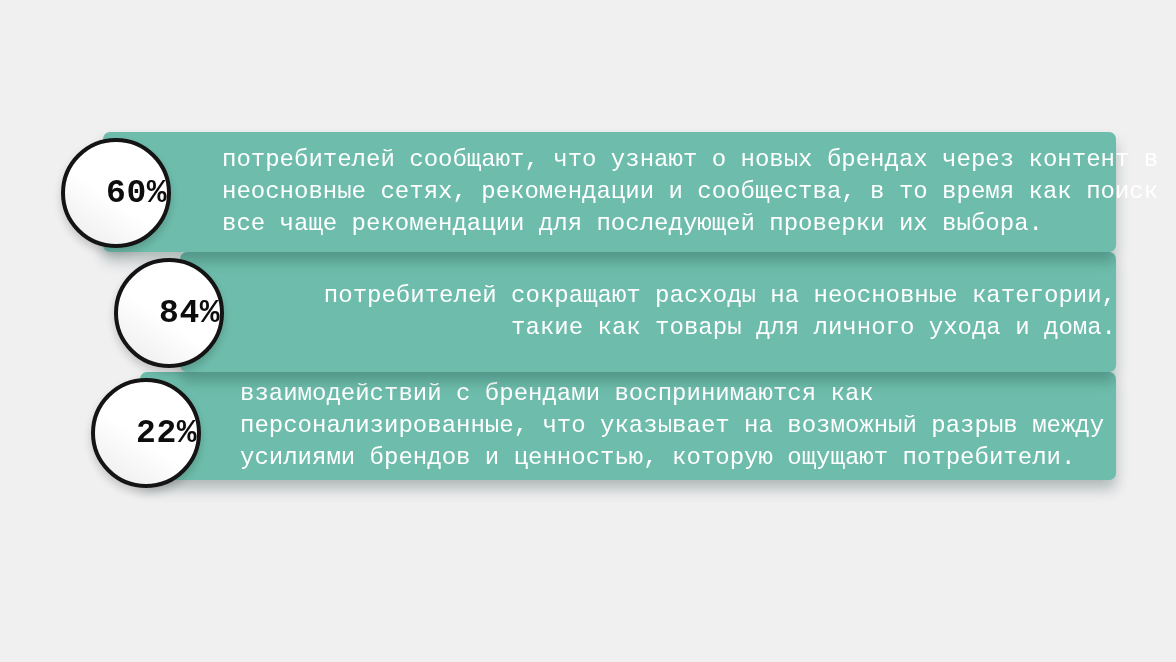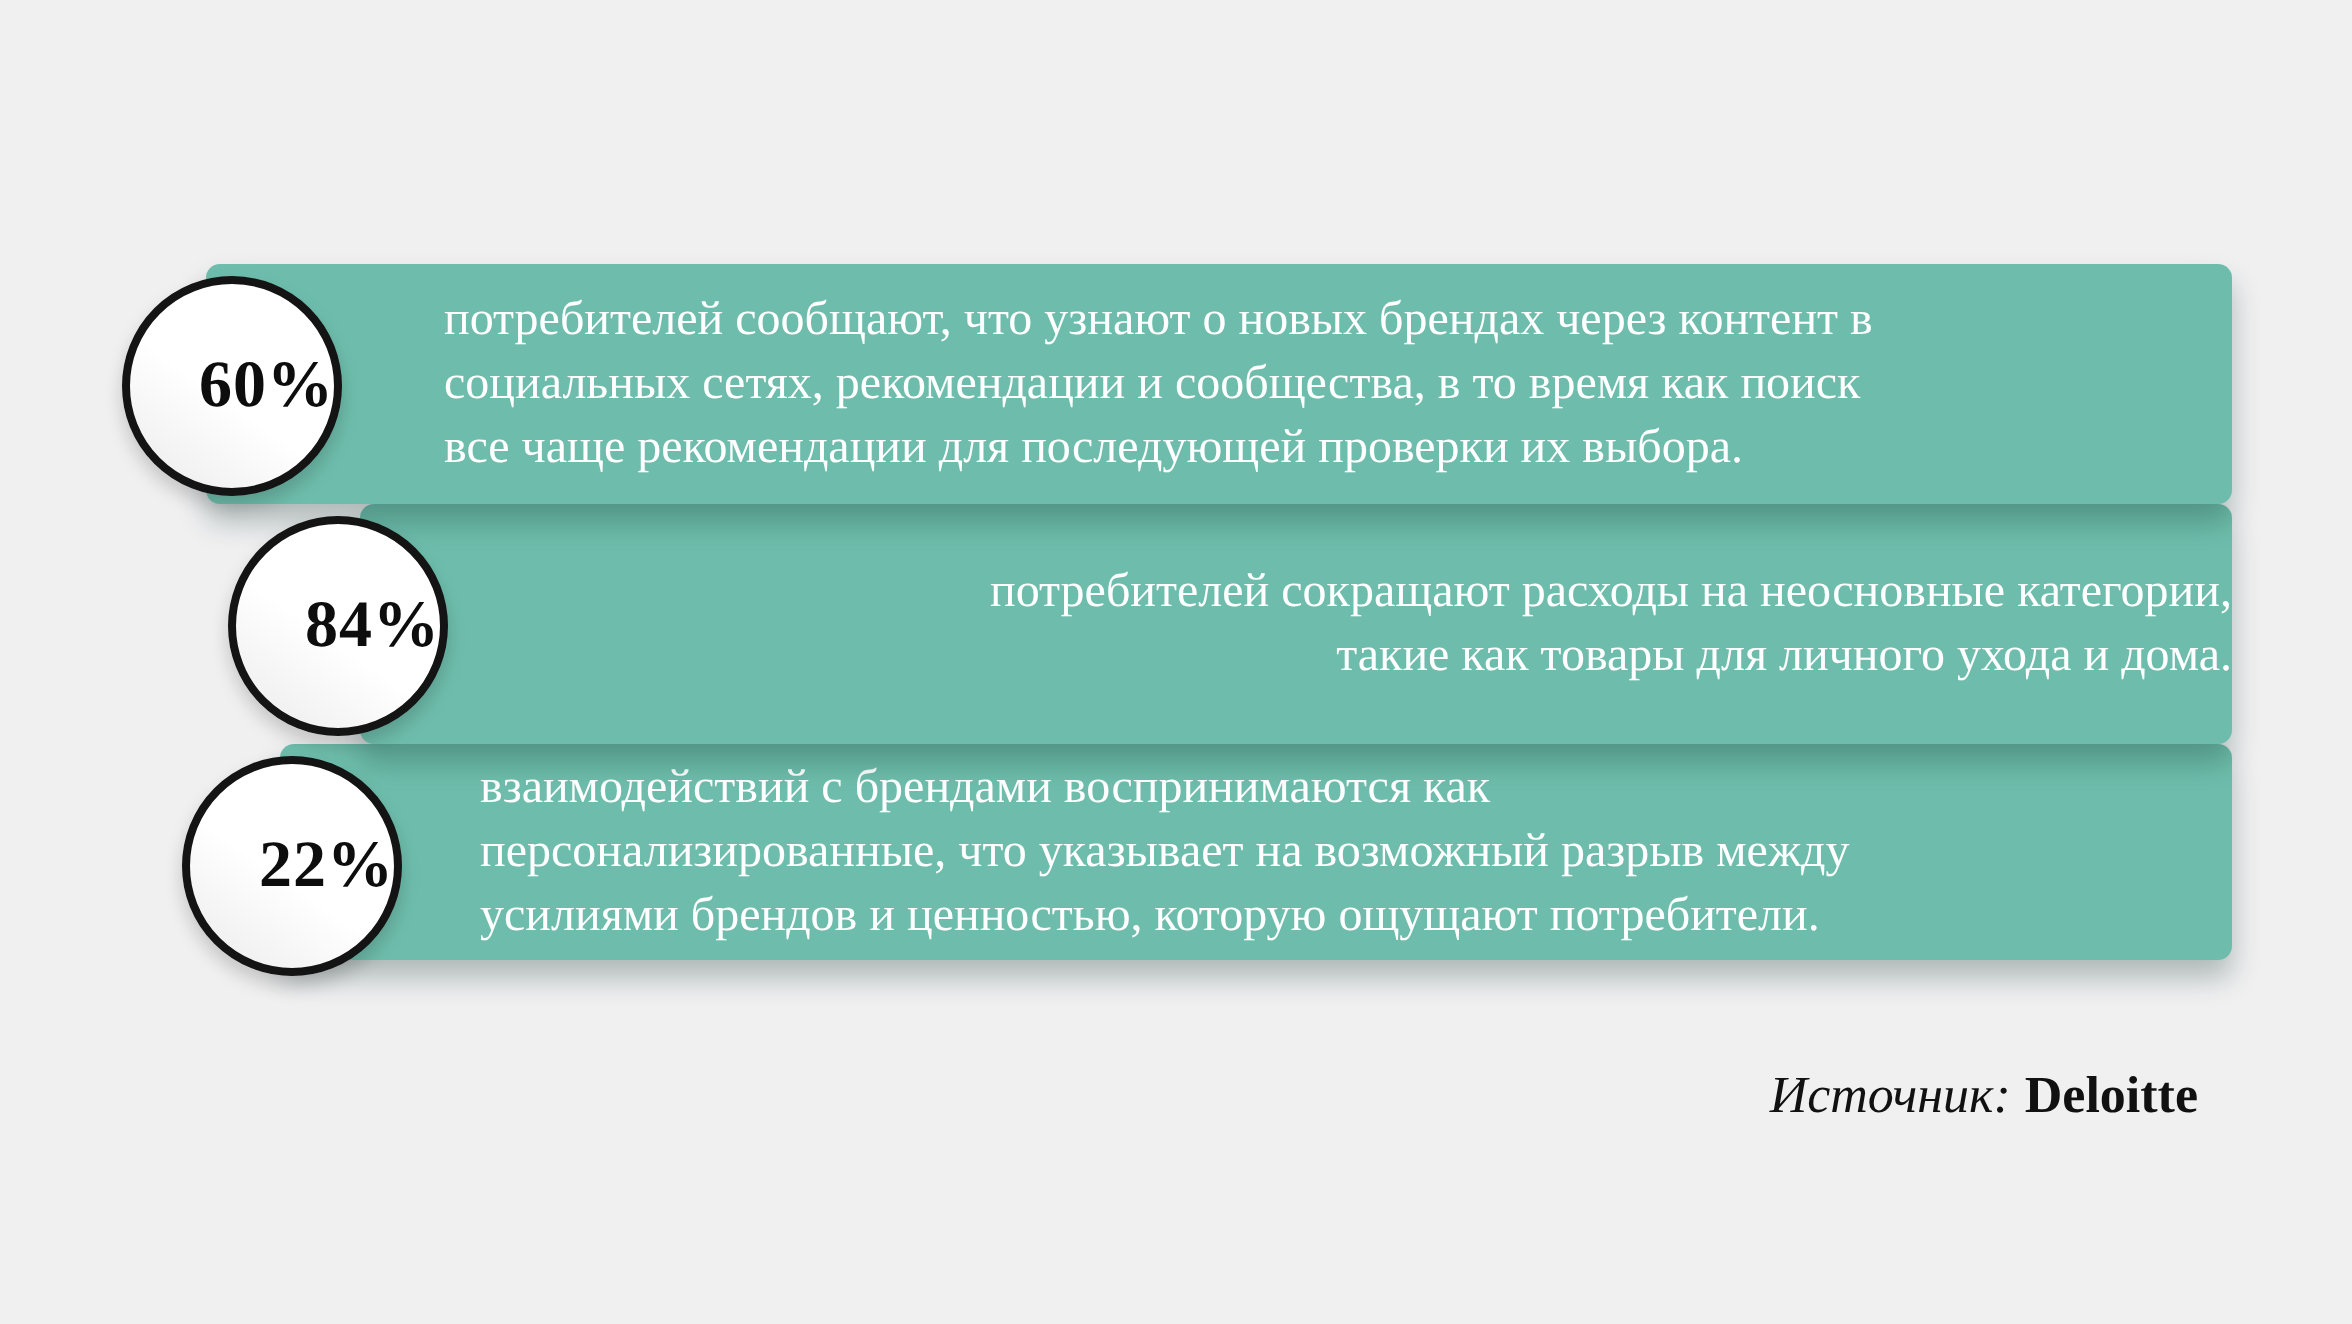--- a/index.html
+++ b/index.html
@@ -2,21 +2,21 @@
 <html><head>
 <meta charset="utf-8">
 <style>
   html, body { margin: 0; padding: 0; }
   .canvas {
     position: relative;
     width: 1176px;
     height: 662px;
     background: #f0f0f1;
     overflow: hidden;
-    font-family: Liberation Serif, serif;
+    font-family: Liberation Mono, monospace;
   }
   .bar {
     position: absolute;
     background: #6ebdac;
     border-radius: 7px;
     box-shadow: 0 9px 14px rgba(10, 45, 38, 0.28);
     display: flex;
     flex-direction: column;
     justify-content: center;
     box-sizing: border-box;
@@ -63,21 +63,21 @@
   .source .label { font-style: italic; }
   .source .value { font-weight: bold; margin-left: 7px; }
 </style>
 </head>
 <body>
 
 <div class="canvas">
 
   <section class="bar bar1">
     <span class="line">потребителей сообщают, что узнают о новых брендах через контент в</span>
-    <span class="line">социальных сетях, рекомендации и сообщества, в то время как поиск</span>
+    <span class="line">неосновные сетях, рекомендации и сообщества, в то время как поиск</span>
     <span class="line">все чаще рекомендации для последующей проверки их выбора.</span>
   </section>
 
   <section class="bar bar2">
     <span class="line">потребителей сокращают расходы на неосновные категории,</span>
     <span class="line">такие как товары для личного ухода и дома.</span>
   </section>
 
   <section class="bar bar3">
     <span class="line">взаимодействий с брендами воспринимаются как</span>
@@ -90,17 +90,14 @@
   </div>
 
   <div class="circle c2">
     <span class="pct">84%</span>
   </div>
 
   <div class="circle c3">
     <span class="pct">22%</span>
   </div>
 
-  <div class="source">
-    <span class="label">Источник:</span><span class="value">Deloitte</span>
-  </div>
 
 </div>
 
 </body></html>

